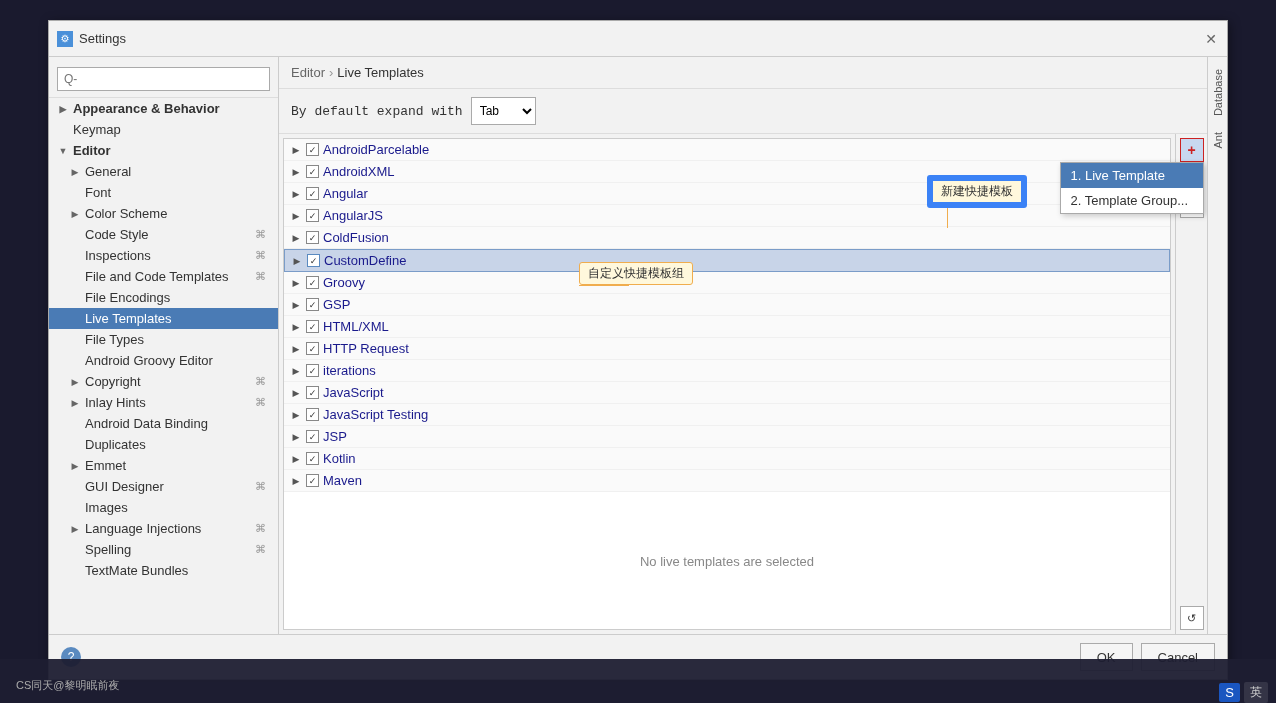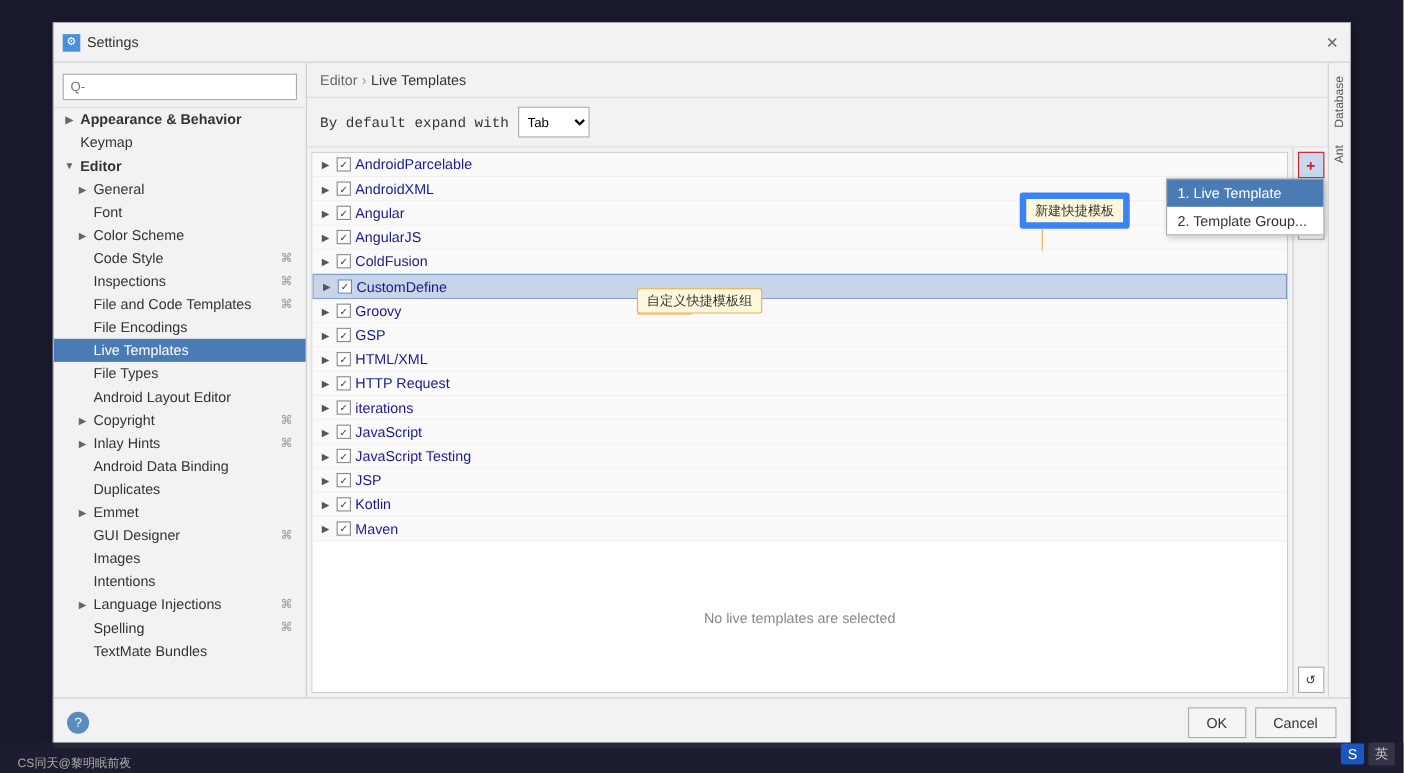--- a/index.html
+++ b/index.html
@@ -345,24 +345,24 @@
       align-items: center;
       flex: 1;
     }
 
     
     .taskbar {
       position: absolute;
       bottom: 0;
       left: 0;
       right: 0;
-      height: 28px;
+      height: 44px;
       background: rgba(30, 30, 50, 0.95);
       display: flex;
-      align-items: flex-start;
+      align-items: flex-end;
       padding: 0 8px;
       gap: 4px;
     }
 
     .taskbar-item {
       height: 36px;
       padding: 0 8px;
       display: flex;
       align-items: center;
       gap: 4px;
@@ -457,21 +457,21 @@
           <span>Live Templates</span>
         </div>
 
         <div class="sidebar-item indent-1">
           <span class="sidebar-arrow"></span>
           <span>File Types</span>
         </div>
 
         <div class="sidebar-item indent-1">
           <span class="sidebar-arrow"></span>
-          <span>Android Layout Editor</span>
+          <span>Android Groovy Editor</span>
         </div>
 
         <div class="sidebar-item indent-1">
           <span class="sidebar-arrow">▶</span>
           <span>Copyright</span>
           <span class="sidebar-shortcut">⌘</span>
         </div>
 
         <div class="sidebar-item indent-1">
           <span class="sidebar-arrow">▶</span>
@@ -498,24 +498,20 @@
           <span class="sidebar-arrow"></span>
           <span>GUI Designer</span>
           <span class="sidebar-shortcut">⌘</span>
         </div>
 
         <div class="sidebar-item indent-1">
           <span class="sidebar-arrow"></span>
           <span>Images</span>
         </div>
 
-        <div class="sidebar-item indent-1">
-          <span class="sidebar-arrow"></span>
-          <span>Intentions</span>
-        </div>
 
         <div class="sidebar-item indent-1">
           <span class="sidebar-arrow">▶</span>
           <span>Language Injections</span>
           <span class="sidebar-shortcut">⌘</span>
         </div>
 
         <div class="sidebar-item indent-1">
           <span class="sidebar-arrow"></span>
           <span>Spelling</span>

